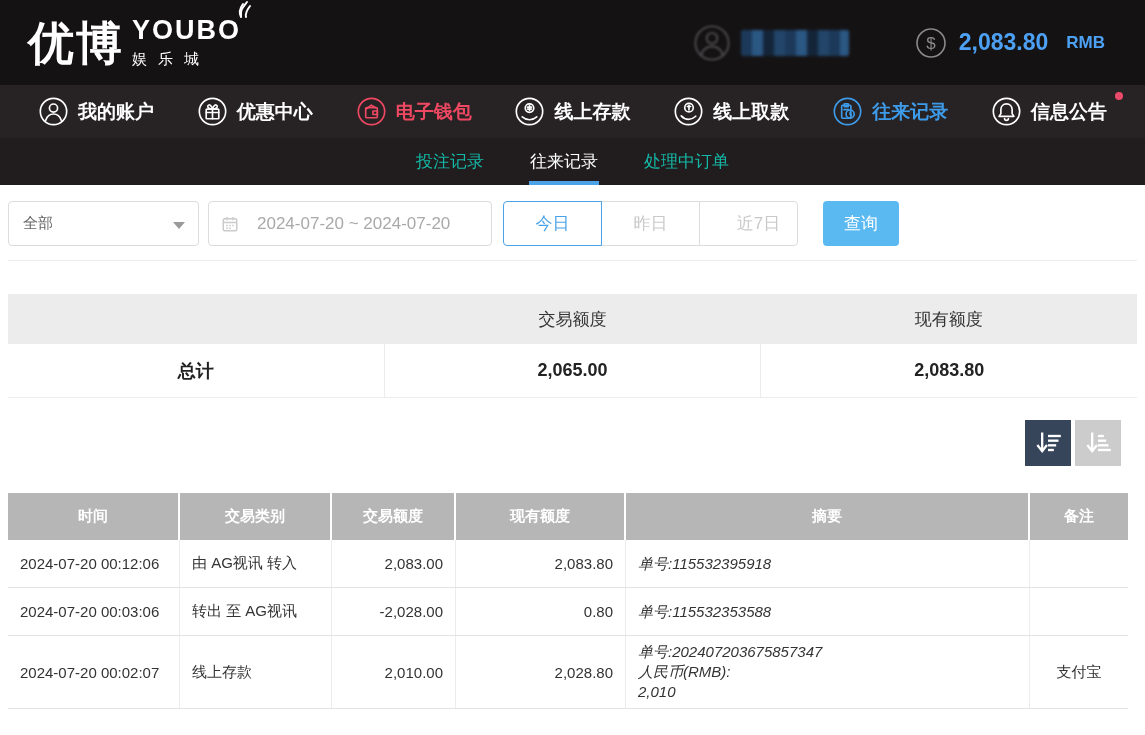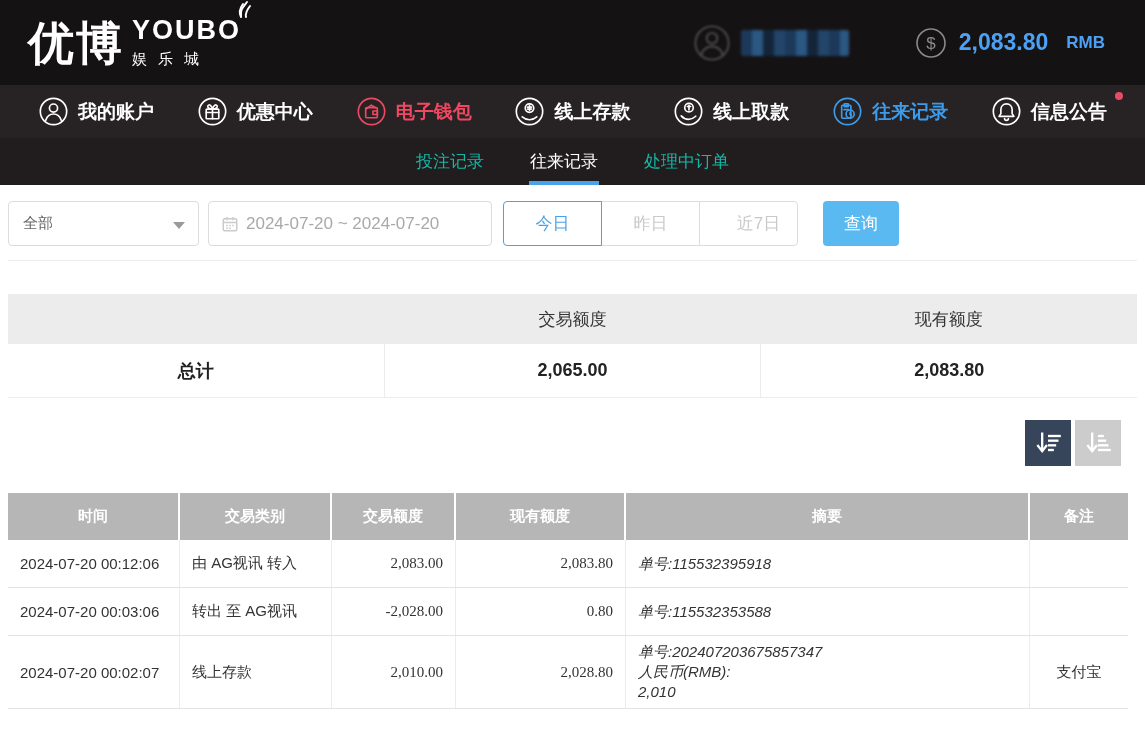--- a/index.html
+++ b/index.html
@@ -50,21 +50,21 @@
   
   .content { padding:0 8px; }
   .filter-row { margin-top:16px; display:flex; height:39px; }
   .type-select { width:191px; height:45px; border:1px solid #dcdcdc; border-radius:4px;
     display:flex; align-items:center; padding:0 14px; font-size:15px; color:#666;
     background:#fff; cursor:pointer; position:relative; }
   .chevron-down { position:absolute; right:13px; top:50%; margin-top:-2px; width:0; height:0;
     border-left:6px solid transparent; border-right:6px solid transparent;
     border-top:7px solid #9a9a9a; }
   .date-field { width:284px; height:45px; border:1px solid #dcdcdc; border-radius:4px;
-    margin-left:9px; display:flex; align-items:center; gap:7px; padding:0 12px;
+    margin-left:9px; display:flex; align-items:center; gap:18px; padding:0 12px;
     background:#fff; cursor:pointer; }
   .calendar-icon { width:18px; height:18px; color:#cbcbcb; flex:none; }
   .date-text { font-size:17px; color:#a9a9a9; white-space:nowrap; }
   .quick-group { display:flex; margin-left:11px; }
   .quick-btn { width:99px; height:45px; background:#fff; border:1px solid #dcdcdc;
     font-size:17px; color:#c9c9c9; cursor:pointer; display:flex; align-items:center;
     justify-content:center; margin-left:-1px; }
   .quick-btn:first-child { margin-left:0; border-radius:4px 0 0 4px; }
   .quick-btn:last-child { border-radius:0 4px 4px 0;padding-left:20px; }
   .quick-btn.active { border-color:#4aa3e8; color:#4aa3e8; position:relative; z-index:2; }
@@ -95,21 +95,21 @@
   .dt-head .h-cell { display:flex; align-items:center; justify-content:center;
     color:#fff; font-size:15px; font-weight:700; border-right:2px solid #fff; }
   .dt-head .h-cell:last-child { border-right:none; }
   .dt-row { display:flex; border-bottom:1px solid #e3e3e3; background:#fff; min-height:48px; }
   .dt-row .d-cell { display:flex; flex-direction:column; justify-content:center;
     font-size:15px; color:#333; padding:6px 12px; border-right:1px solid #ececec; }
   .dt-row .d-cell:last-child { border-right:none; }
   .c0 { width:172px; } .c1 { width:152px; } .c2 { width:124px; }
   .c3 { width:170px; } .c4 { width:404px; } .c5 { width:98px; }
   .cell-left { align-items:flex-start; text-align:left; }
-  .cell-right { align-items:flex-end; text-align:right;font-family:Liberation Serif, serif; }
+  .cell-right { align-items:flex-end; text-align:right; }
   .cell-center { align-items:center; text-align:center; }
   .sum-line { line-height:20px;font-style:italic; }
 </style>
 </head>
 <body>
 
 <div class="top-header">
   <div class="logo">
     <span class="logo-cn">优博</span>
     <span class="logo-right">

